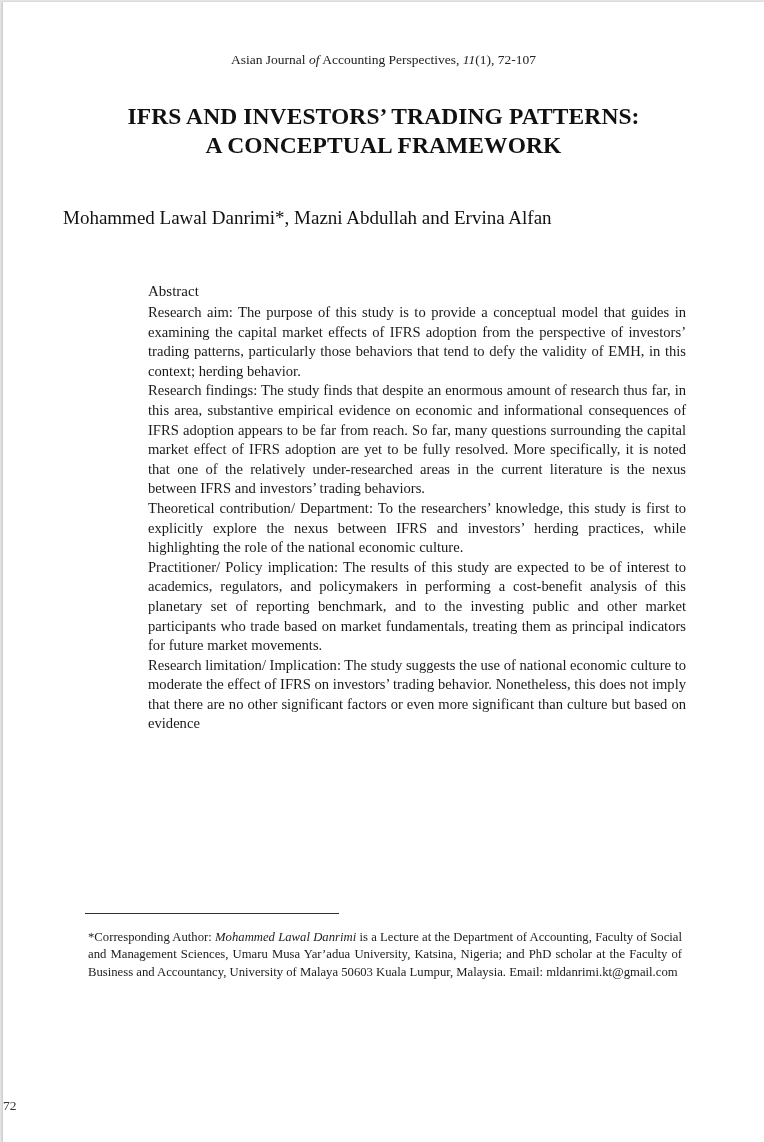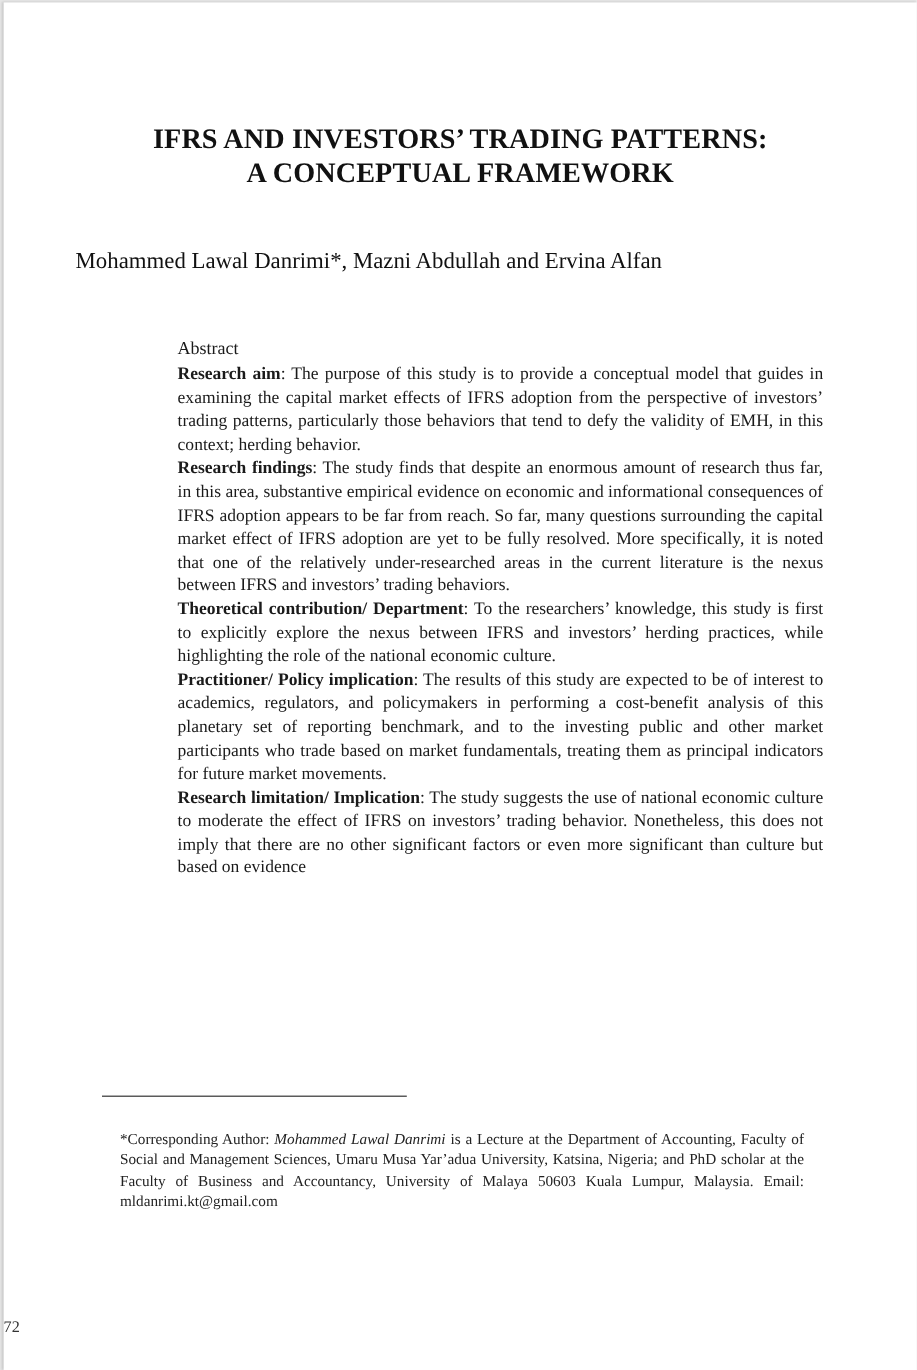--- a/index.html
+++ b/index.html
@@ -31,41 +31,44 @@
     .abstract {
       position: absolute; top: 278px; left: 145px; width: 538px;
     }
     .abstract-heading {
       font-weight: normal; font-size: 15px; margin: 0 0 1px 0; line-height: 22px;
     }
     .abs-para {
       margin: 0; font-size: 14.6px; line-height: 19.6px;
       text-align: justify; color: #1a1a1a;
     }
-    .abs-para b { font-weight: bold; }
+    .abs-para b { font-weight: normal; }
     .footnote-rule {
       position: absolute; top: 911px; left: 82px; width: 254px; height: 0;
       border-top: 1.5px solid #333;
     }
     .footnotes {
       position: absolute; top: 923px; left: 81px; width: 602px;
       font-size: 12.7px; line-height: 17.3px; color: #222;
     }
-    .fn { margin: 16px; text-align: justify; }
+    .fn { margin: 4px; text-align: justify; }
     .fn i { font-style: italic; }
     .page-number {
       position: absolute; top: 1096px; left: 0; width: 761px;
       text-align: left; font-size: 13.5px; color: #333;
     }
   </style>
 </head>
 <body>
 
 <div class="page">
 
+  <div class="running-head">
+    <span>Asian Journal </span><i>of</i><span> Accounting Perspectives, </span><i>11</i><span>(1), 72-107</span>
+  </div>
 
   <div class="title">
     <div>IFRS AND INVESTORS’ TRADING PATTERNS:</div>
     <div>A CONCEPTUAL FRAMEWORK</div>
   </div>
 
   <div class="authors">Mohammed Lawal Danrimi*, Mazni Abdullah and Ervina Alfan</div>
 
   <div class="abstract">
     <div class="abstract-heading">Abstract</div>

